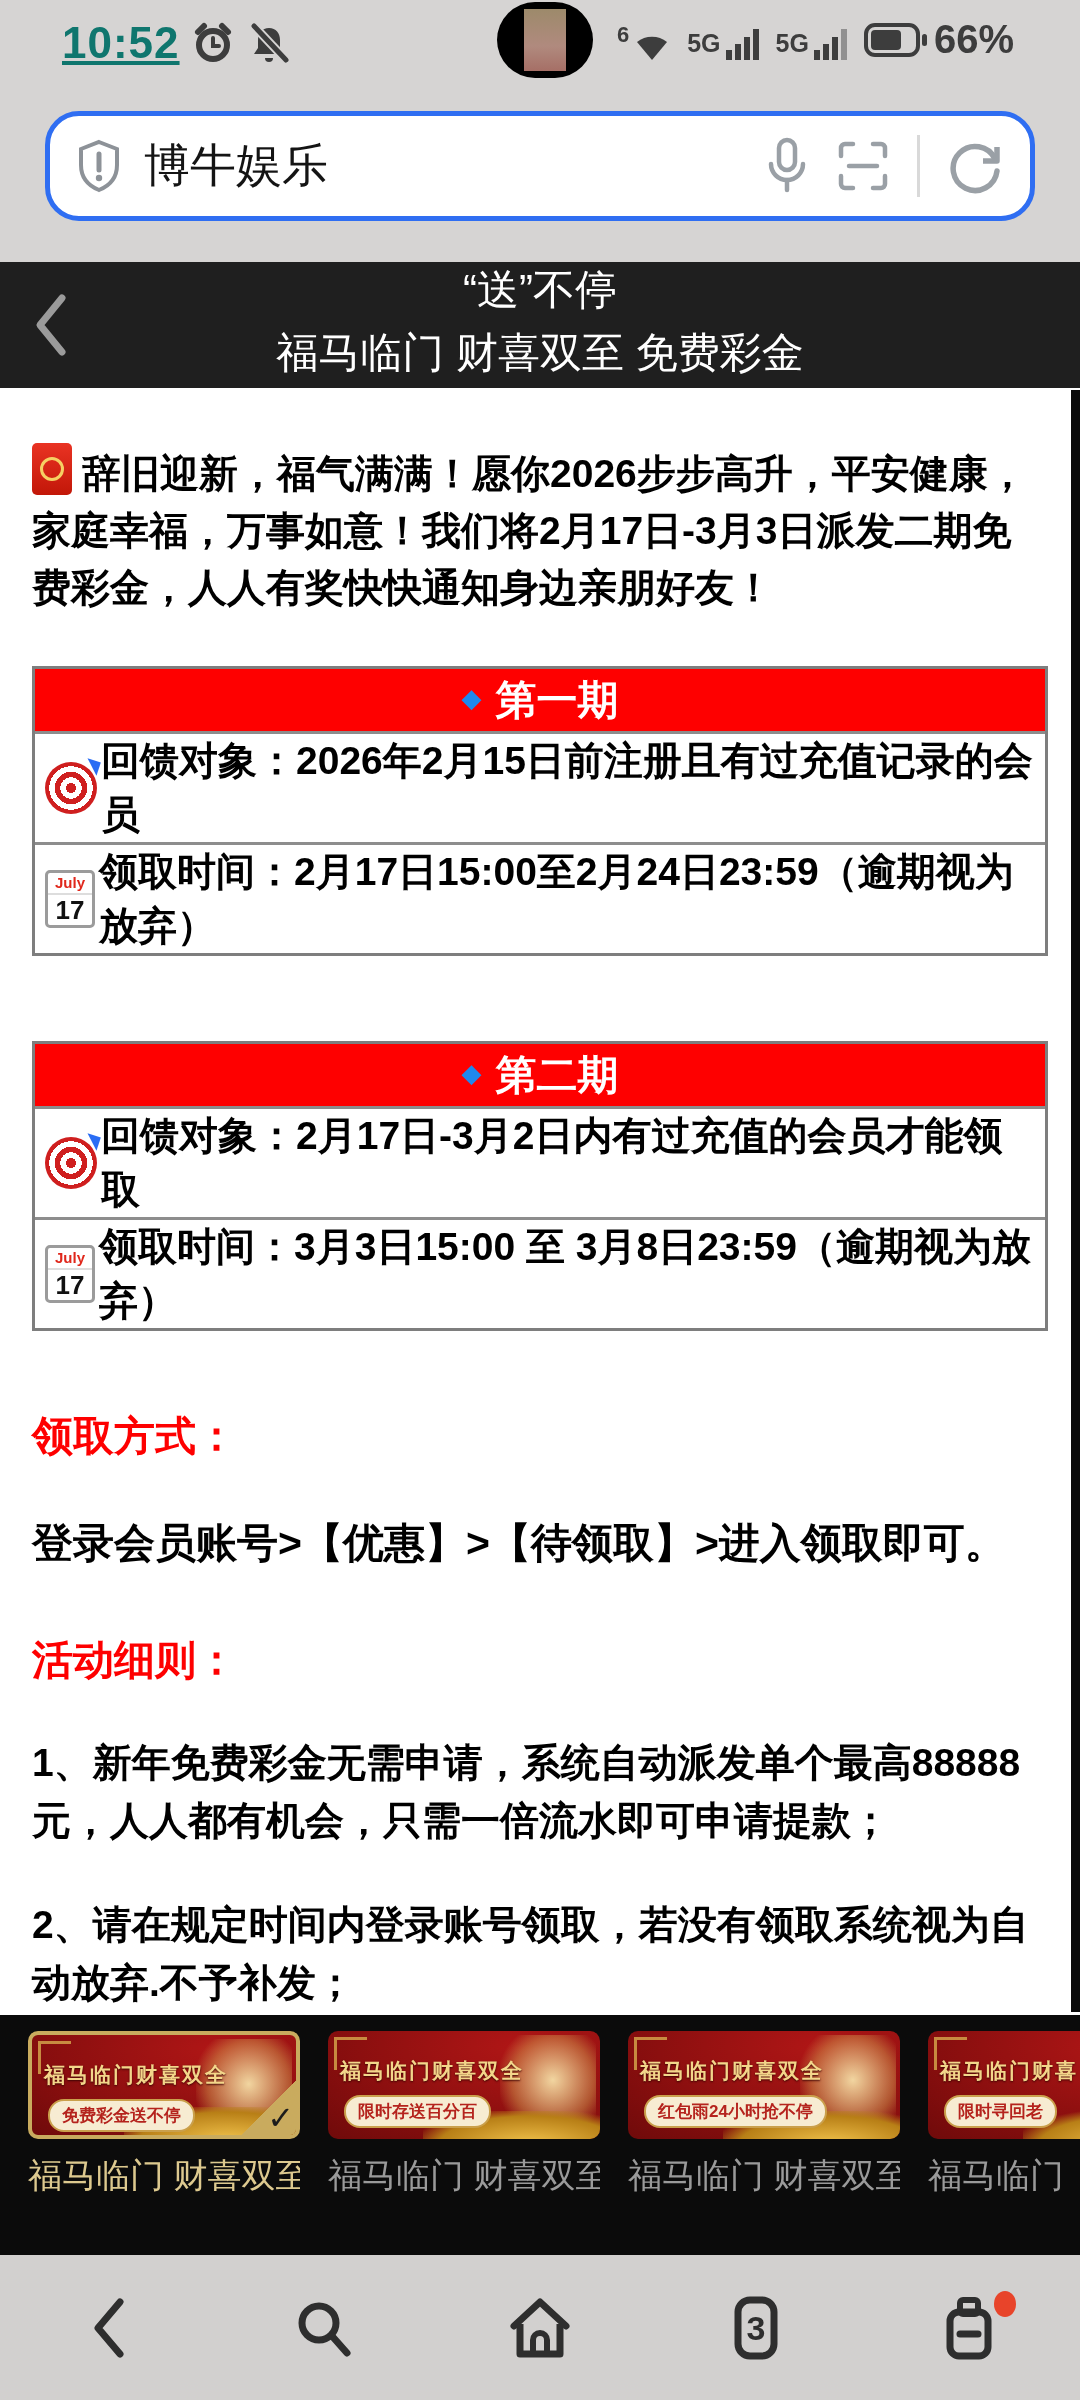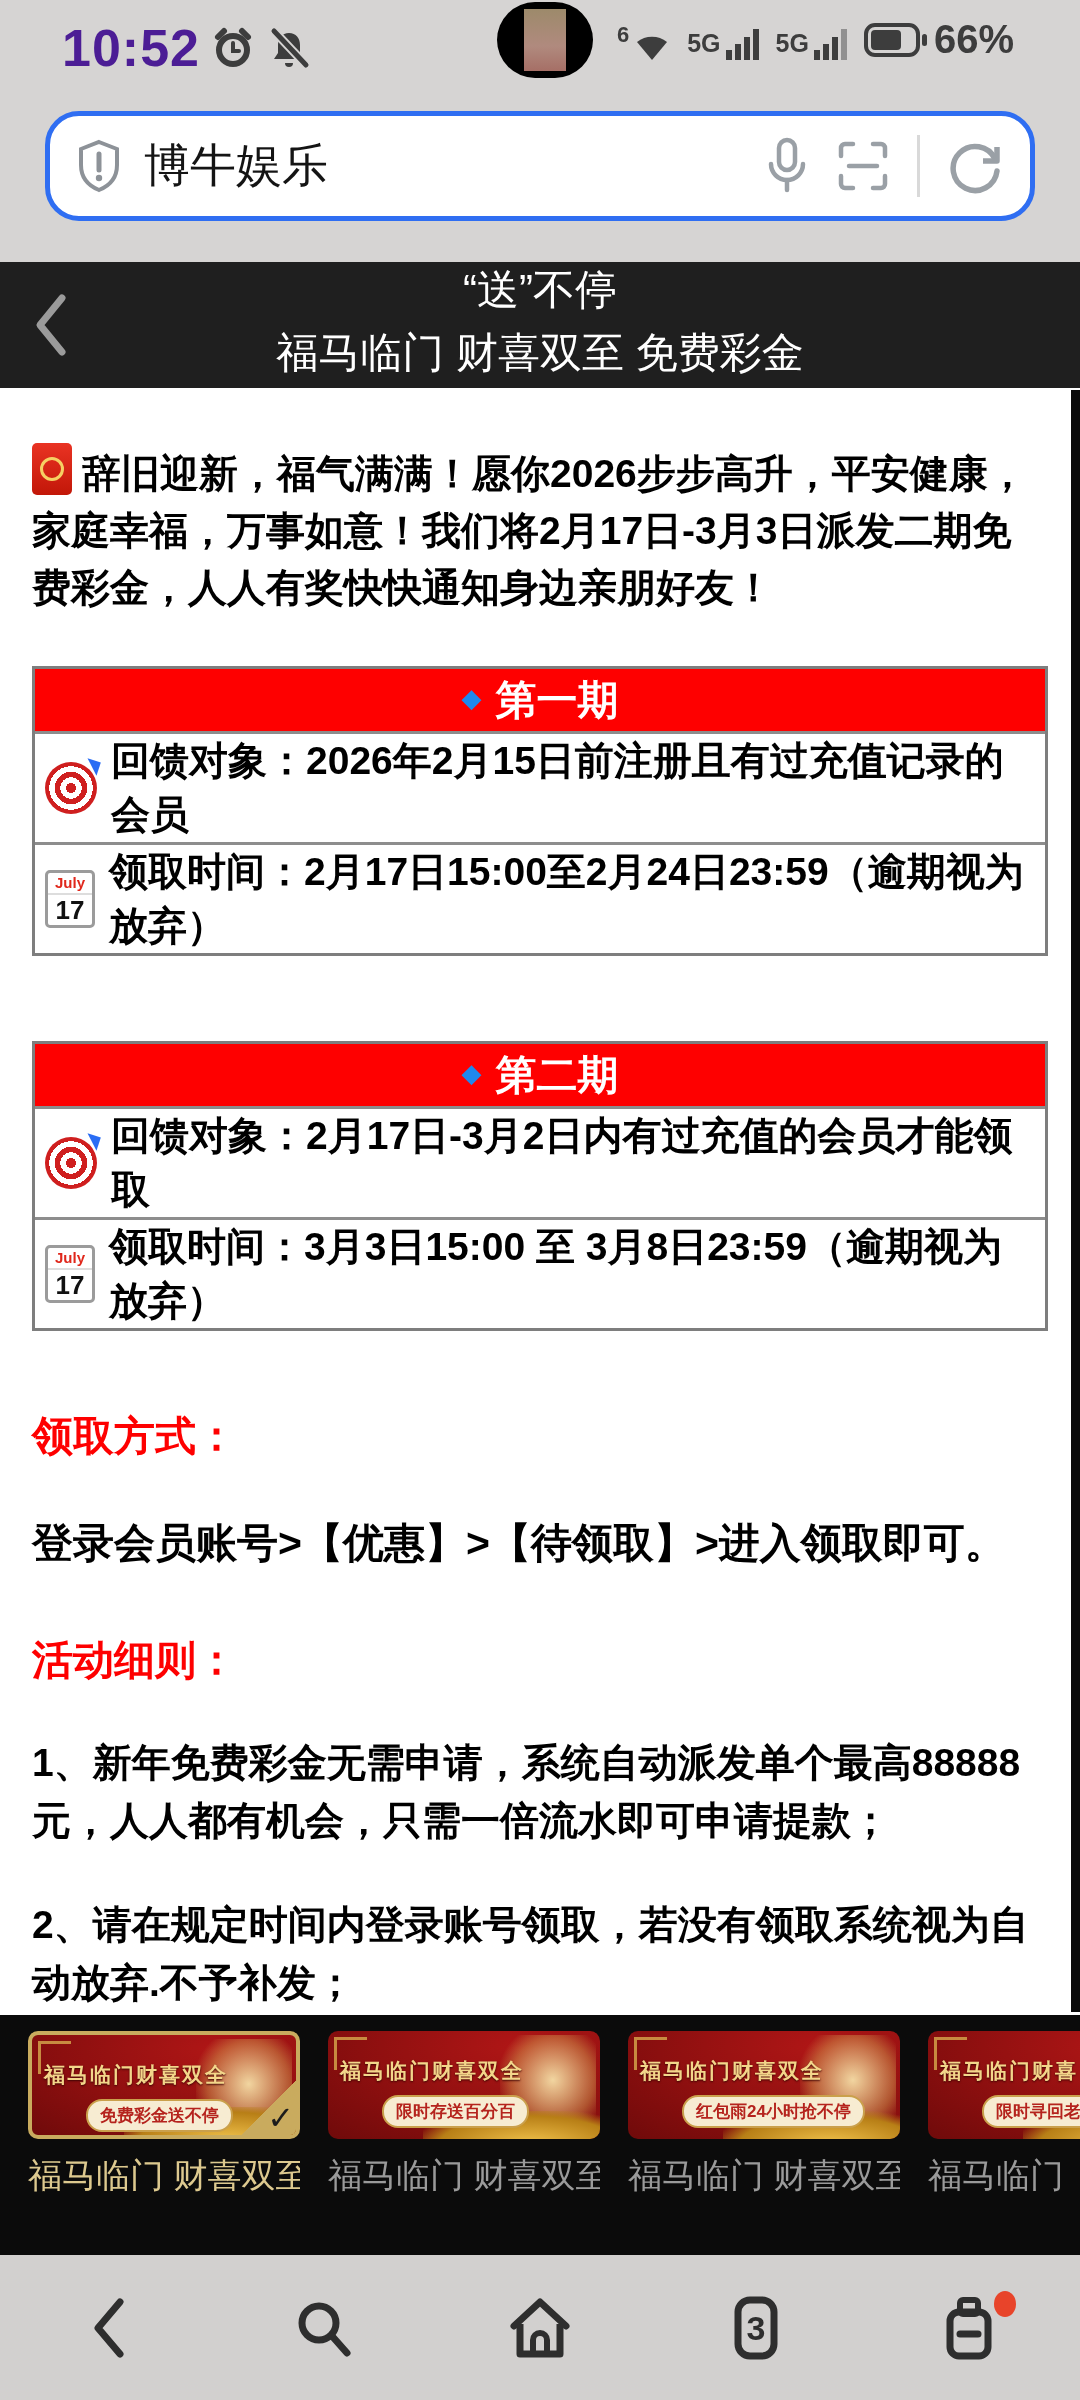--- a/index.html
+++ b/index.html
@@ -3,21 +3,21 @@
 <meta charset="utf-8">
 <style>
   html,body{margin:0;padding:0;background:#fff;}
   #screen{position:relative;width:1080px;height:2400px;overflow:hidden;
           font-family:"Liberation Sans","DejaVu Sans",sans-serif;color:#000;}
 
   
   .top-chrome{background:#d6d4d3;}
   .status-bar{position:relative;height:95px;}
   .sb-left{position:absolute;left:62px;top:18px;display:flex;align-items:center;gap:10px;}
-  .sb-time{font-size:52px;font-weight:600;color:#4c1d95;letter-spacing:1px;}
+  .sb-time{font-size:44px;font-weight:600;color:#0f766e;letter-spacing:1px;text-decoration:underline;}
   .sb-ico{display:inline-flex;}
   .punch-hole{position:absolute;left:497px;top:2px;width:96px;height:76px;background:#000;
               border-radius:38px;display:flex;align-items:center;justify-content:center;}
   .punch-lens{width:42px;height:62px;background:linear-gradient(180deg,#9d8a6b,#b08a7e 60%,#a66f66);}
   .sb-right{position:absolute;right:66px;top:16px;display:flex;align-items:flex-end;gap:14px;}
   .wifi-wrap{position:relative;display:flex;align-items:flex-end;}
   .wifi-num{font-size:22px;font-weight:700;color:#3d3d3d;margin-right:2px;transform:translateY(-14px);}
   .net-badge{display:flex;align-items:flex-end;gap:3px;margin-top:8px;}
   .net-g{font-size:25px;font-weight:700;color:#3d3d3d;transform:translateY(-4px);}
   .batt-wrap{display:flex;align-items:center;gap:6px;}
@@ -46,21 +46,21 @@
   .envelope{display:inline-block;width:40px;height:52px;background:linear-gradient(180deg,#e93323,#c21708);
             border-radius:5px;vertical-align:-8px;margin-right:10px;position:relative;}
   .envelope::after{content:"";position:absolute;left:8px;top:14px;width:24px;height:24px;border-radius:50%;
                    border:3px solid #f6d063;box-sizing:border-box;}
 
   .ptable{border:3px solid #7e7e7e;margin-top:50px;background:#fff;}
   .ptable.second{margin-top:85px;}
   .ptable-header{height:62px;background:#fe0000;color:#fff;display:flex;align-items:center;justify-content:center;
                  font-size:41px;font-weight:700;gap:14px;}
   .diamond{color:#1e88ee;font-size:26px;font-family:"DejaVu Sans",sans-serif;transform:translateY(-2px);}
-  .trow{border-top:3px solid #8d8d8d;min-height:80px;display:flex;align-items:center;gap:14px;
+  .trow{border-top:3px solid #8d8d8d;min-height:80px;display:flex;align-items:center;gap:4px;
         padding:0 10px;font-size:39px;font-weight:700;}
   .target-ico{flex:0 0 52px;width:52px;height:52px;border-radius:50%;position:relative;
      background:radial-gradient(circle,#cf1f1f 0 14%,#fff 14% 29%,#cf1f1f 29% 44%,#fff 44% 59%,#cf1f1f 59% 78%,#a81414 78% 100%);}
   .target-ico::after{content:"";position:absolute;right:-2px;top:-2px;width:0;height:0;
      border-left:14px solid transparent;border-top:14px solid #2a6df4;transform:rotate(18deg);}
   .cal-ico{flex:0 0 50px;width:50px;height:58px;border:3px solid #9b9b9b;border-radius:5px;background:#fff;
            box-sizing:border-box;display:flex;flex-direction:column;align-items:center;overflow:hidden;}
   .cal-month{font-size:15px;line-height:20px;color:#e0281c;font-weight:700;border-bottom:2px solid #ddd;width:100%;text-align:center;}
   .cal-day{font-size:26px;line-height:30px;font-weight:700;color:#111;}
 
@@ -72,21 +72,21 @@
   
   .carousel{height:240px;background:#0b0b0b;position:relative;overflow:hidden;}
   .thumb-slot{position:absolute;top:16px;width:272px;}
   .thumb{position:relative;height:108px;border-radius:10px;overflow:hidden;
          background:radial-gradient(130% 150% at 70% 15%,#b01616 0%,#8c0f0f 45%,#5c0707 100%);
          box-sizing:border-box;}
   .thumb.selected{border:4px solid #c9ab5e;}
   .thumb-heading{position:absolute;left:12px;top:26px;color:#f3d68a;font-size:21px;font-weight:700;
                  letter-spacing:2px;text-shadow:0 1px 2px #3d0404;white-space:nowrap;}
   .thumb-button{position:absolute;left:16px;top:64px;background:#f7ecd2;border:2px solid #caa04c;
-                border-radius:16px;color:#b5231d;font-size:17px;font-weight:700;padding:3px 12px;white-space:nowrap;margin-left:38px;}
+                border-radius:16px;color:#b5231d;font-size:17px;font-weight:700;padding:3px 12px;white-space:nowrap;}
   .horse-art{position:absolute;right:4px;top:4px;width:96px;height:100px;
              background:radial-gradient(ellipse at 55% 45%,rgba(246,224,168,.95) 0%,rgba(214,166,84,.45) 55%,rgba(214,166,84,0) 75%);}
   .gold-pile{position:absolute;right:0;bottom:-6px;left:35%;height:34px;
              background:radial-gradient(ellipse at 60% 100%,#f2c44d 0%,#b87f16 60%,rgba(184,127,22,0) 78%);}
   .deco-corner{position:absolute;left:6px;top:6px;width:30px;height:30px;border-left:3px solid #d8ab4e;border-top:3px solid #d8ab4e;opacity:.8;}
   .check-corner{position:absolute;right:-4px;bottom:-4px;width:60px;height:60px;
                 background:linear-gradient(135deg,transparent 48%,#c9ab5e 48%);
                 display:flex;align-items:flex-end;justify-content:flex-end;color:#1c1c1c;
                 font-size:32px;font-weight:700;padding:0 6px 2px 0;box-sizing:border-box;}
   .thumb-caption{margin-top:14px;font-size:34px;color:#9a9a9a;white-space:nowrap;overflow:hidden;width:272px;}

